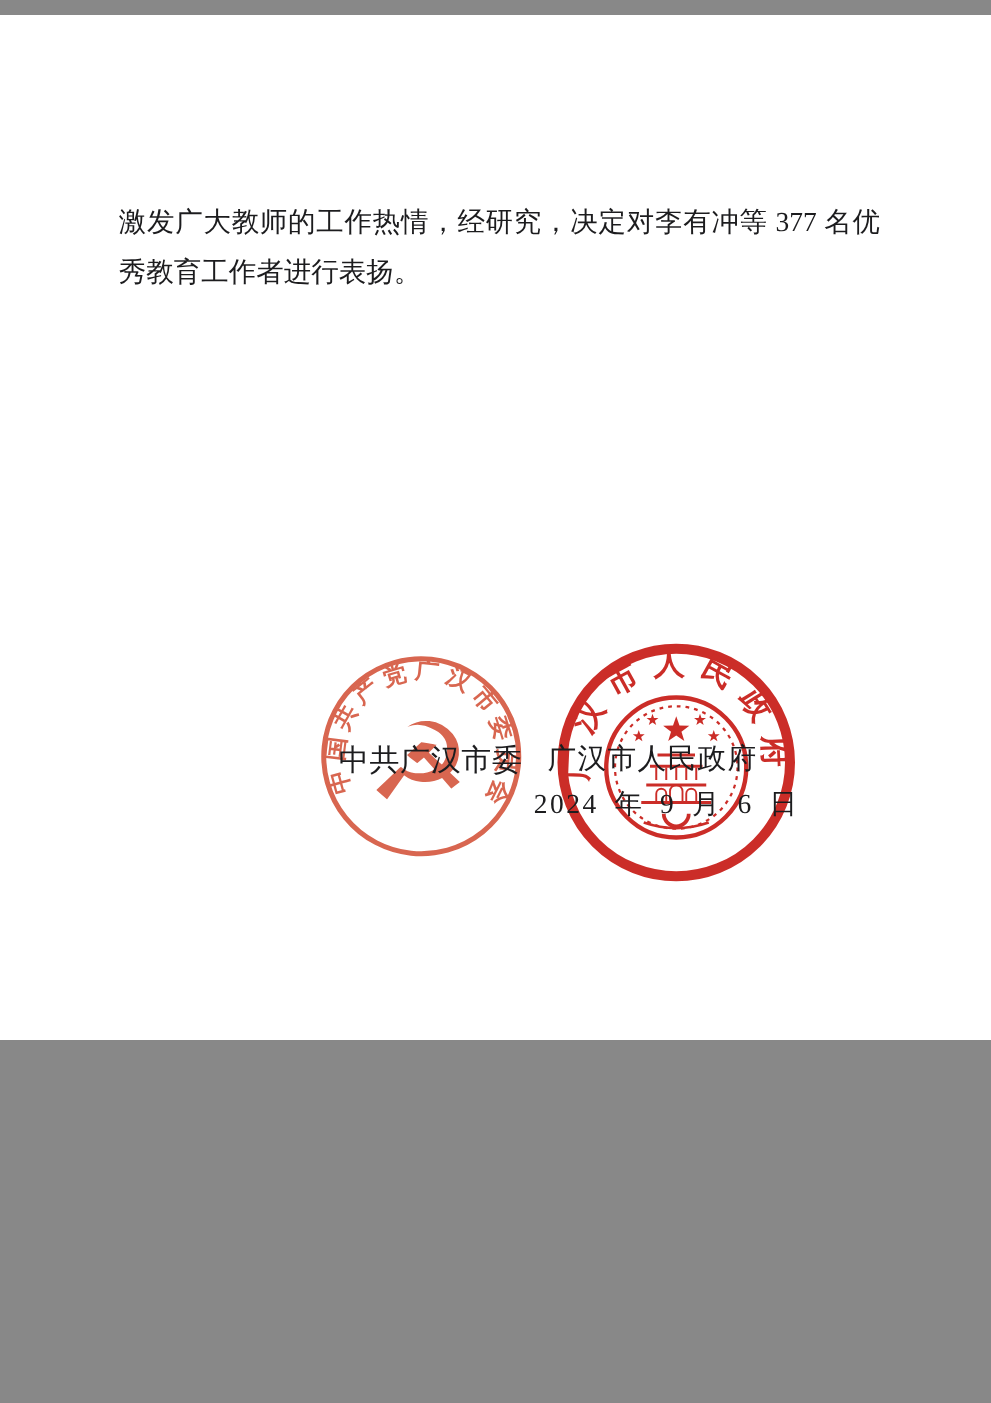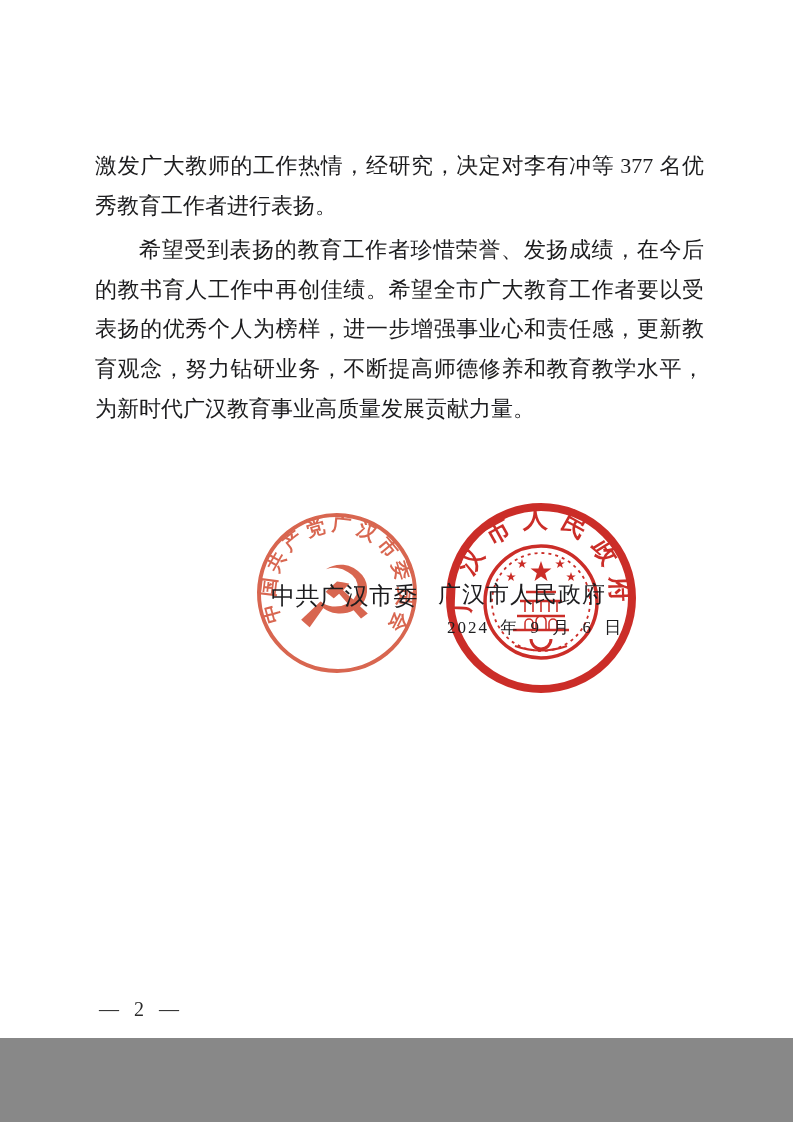--- a/index.html
+++ b/index.html
@@ -1,20 +1,20 @@
 <!DOCTYPE html>
 <html style="--seal-red-party: #d0452a; --seal-red-gov: #c81e18; --ink-black: #1c1c1e; --paper-white: #ffffff;"><head>
 <meta charset="utf-8">
 <style>
   html, body { margin: 0; padding: 0; background: #888; }
   .page {
     position: relative;
     width: 793px;
-    height: 1038px;
-    margin: 0 auto;
+    height: 820px;
+    margin: 12px auto;
     background: var(--paper-white, #ffffff);
     font-family: "Liberation Serif", "DejaVu Serif", serif;
     overflow: hidden;
   }
   .doc-body {
     position: absolute;
     left: 95px;
     top: 146px;
     width: 609px;
     font-size: 22px;
@@ -64,40 +64,39 @@
 
   .sig {
     position: absolute;
     z-index: 5;
     color: var(--ink-black, #1c1c1e);
     white-space: nowrap;
     font-family: "Liberation Serif", "DejaVu Serif", serif;
   }
   .sig-party { left: 271px; top: 580px; font-size: 24px; letter-spacing: 0.5px; }
   .sig-gov   { left: 438px; top: 579px; font-size: 23px; letter-spacing: 1px; }
-  .sig-date  { left: 447px; top: 616px; font-size: 17px; letter-spacing: 2px; word-spacing: 5px; }
+  .sig-date  { left: 427px; top: 616px; font-size: 22px; letter-spacing: 2px; word-spacing: 5px; }
 
   .page-number {
     position: absolute;
     left: 99px;
     top: 998px;
     font-size: 20px;
     color: #2a2a2a;
     letter-spacing: 3px;
     word-spacing: 4px;
   }
 </style>
 </head>
 <body>
 
 <div class="page">
 
   <div class="doc-body">
     <p class="para">激发广大教师的工作热情，经研究，决定对李有冲等 377 名优秀教育工作者进行表扬。</p>
-    <p class="para para-indent">希望受到表扬的教育工作者珍惜荣誉、发扬成绩，在今后的教书育人工作中再创佳绩。希望全市广大教育工作者要以受表扬的优秀个人为榜样，进一步增强事业心和责任感，更新教育观念，努力钻研业务，不断提高师德修养和教育教学水平，为新时代广汉教育事业高质量发展贡献力量。</p>
   </div>
 
   <svg class="seal seal-party" width="170" height="170" viewBox="0 0 170 170">
     <defs>
       <path id="arc-party" d="M 31.3,116 A 62,62 0 1 1 138.7,116" fill="none"></path>
     </defs>
     <circle class="seal-ring" cx="85" cy="85" r="78"></circle>
     <text class="arc-text" text-anchor="middle">
       <textPath href="#arc-party" xlink:href="#arc-party" startOffset="50%">中国共产党广汉市委员会</textPath>
     </text>

